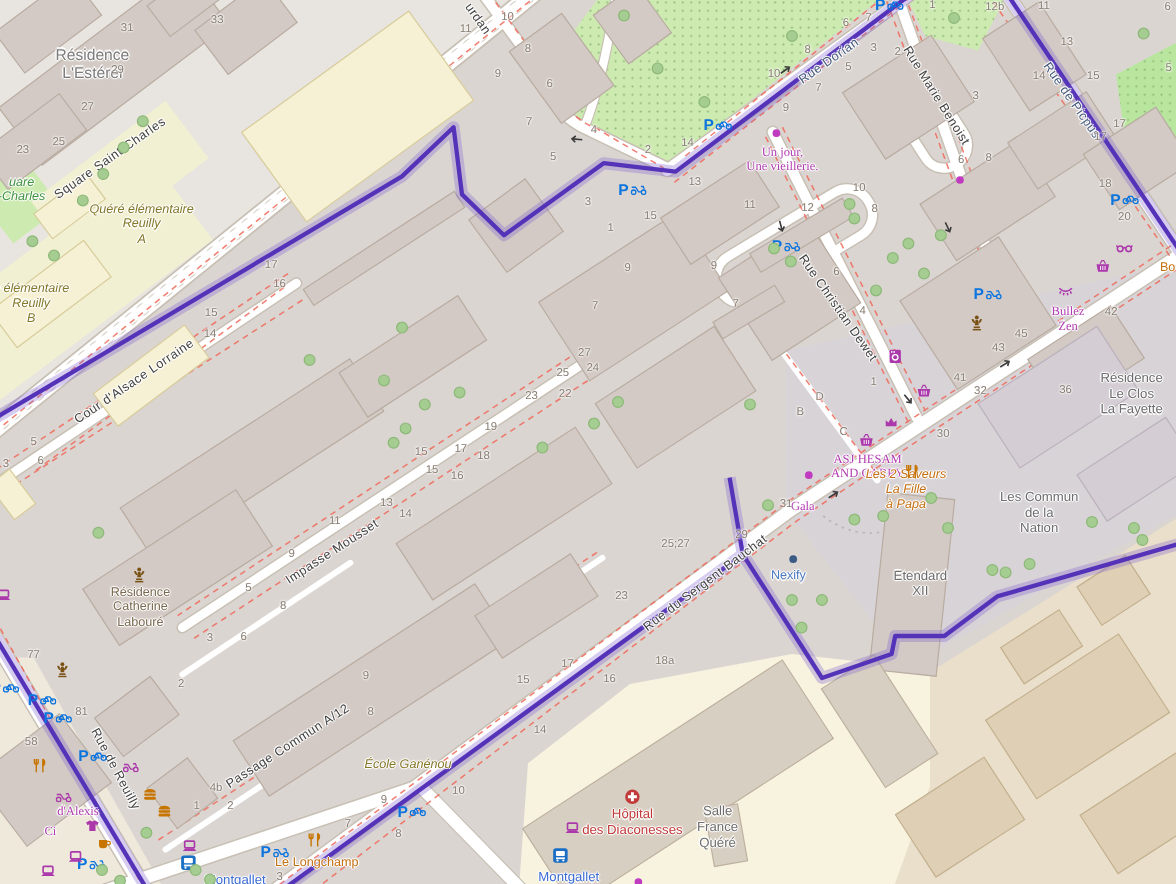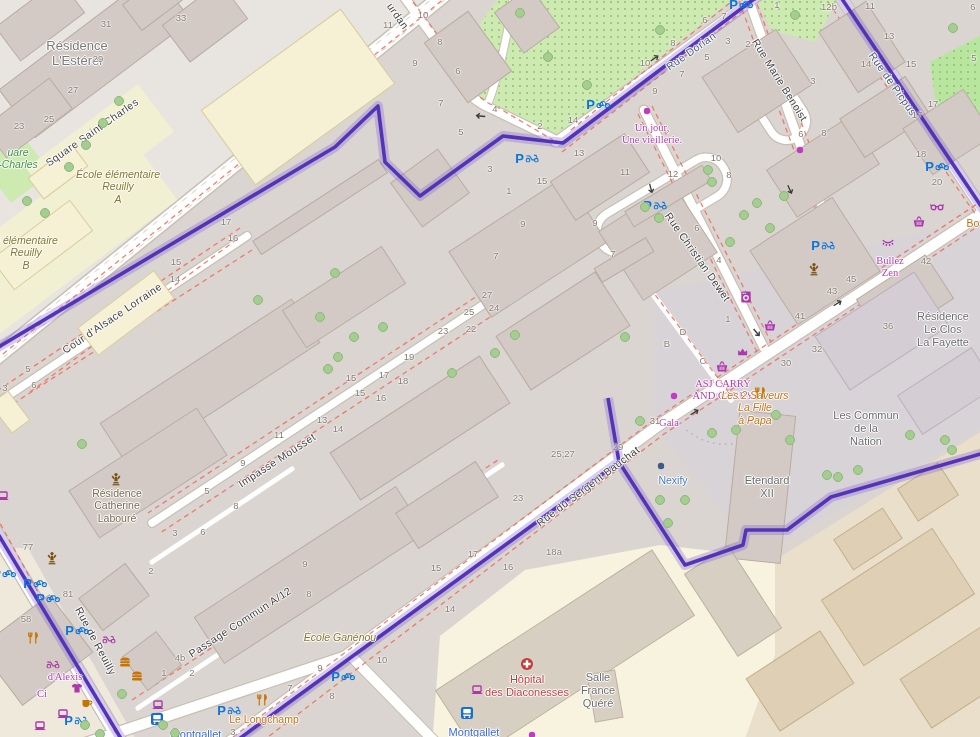--- a/index.html
+++ b/index.html
@@ -15,21 +15,21 @@
   .school{font-size:10.5px;font-style:italic;color:#85782a;}
   .school-lg{font-size:13.5px;font-style:italic;color:#8b7d1a;}
   .park{font-size:10.5px;font-style:italic;color:#3f923f;}
   .place{font-size:13px;color:#7b7b7b;}
   .place-sm{font-size:11px;color:#6d6d6d;}
   .residence-brown{font-size:10.5px;color:#7a6a50;}
   .shop{font-size:10.5px;color:#b23cb2;font-family:Liberation Serif, serif;}
   .food{font-size:10.5px;color:#c57012;}
   .metro{font-size:11px;color:#3b6cd4;}
   .hospital{font-size:11px;color:#c23b3b;}
-  .office-blue{font-size:10.5px;color:#4a7ac0;margin-left:16px;}
+  .office-blue{font-size:10.5px;color:#4a7ac0;}
   .hn{position:absolute;font-size:9.5px;color:#877c71;transform:translate(-50%,-50%);
       text-shadow:0 0 2px #fff,0 0 2px #fff,0 0 2px #fff;white-space:nowrap;}
   .poi{position:absolute;transform:translate(-50%,-50%);line-height:0;display:flex;
        align-items:center;gap:1px;}
   .poi b{font-size:13px;font-weight:bold;line-height:1;font-family:"Liberation Sans",sans-serif;}
   .c-parking{color:#0b74de;} .c-shop{color:#ac39ac;} .c-food{color:#c77400;}
   .c-memorial{color:#7a5215;} .c-transit{color:#1a6fc4;} .c-hospital{color:#c23b3b;}
   .c-arrow{color:#3c3c3c;} .c-dotm{color:#c13bc1;} .c-dotn{color:#3b5a86;}
   .tree{position:absolute;width:8px;height:8px;border-radius:50%;background:#a5cc91;
         border:1px solid #8cb878;transform:translate(-50%,-50%);}
@@ -199,21 +199,21 @@
         <div>L'Estérel</div>
       </div>
       <div class="lbl street" style="left: 92px; top: 132px; transform: translate(-50%, -50%) rotate(-35deg);">
         <div>Square Saint-Charles</div>
       </div>
       <div class="lbl park" style="left: 18px; top: 158px; transform: translate(-50%, -50%) rotate(0deg);">
         <div>uare</div>
         <div>-Charles</div>
       </div>
       <div class="lbl school" style="left: 118px; top: 187px; transform: translate(-50%, -50%) rotate(0deg);">
-        <div>École élémentaire</div>
+        <div>Quéré élémentaire</div>
         <div>Reuilly</div>
         <div>A</div>
       </div>
       <div class="lbl school" style="left: 26px; top: 253px; transform: translate(-50%, -50%) rotate(0deg);">
         <div>e élémentaire</div>
         <div>Reuilly</div>
         <div>B</div>
       </div>
       <div class="lbl street" style="left: 112px; top: 318px; transform: translate(-50%, -50%) rotate(-34deg);">
         <div>Cour d'Alsace Lorraine</div>
@@ -276,21 +276,21 @@
       </div>
       <div class="lbl place-sm" style="left: 943px; top: 329px; transform: translate(-50%, -50%) rotate(0deg);">
         <div>Résidence</div>
         <div>Le Clos</div>
         <div>La Fayette</div>
       </div>
       <div class="lbl shop" style="left: 669px; top: 423px; transform: translate(-50%, -50%) rotate(0deg);">
         <div>Gala</div>
       </div>
       <div class="lbl shop" style="left: 723px; top: 390px; transform: translate(-50%, -50%) rotate(0deg);">
-        <div>ASJ CARRY</div>
+        <div>ASJ HESAM</div>
         <div>AND CARRY</div>
       </div>
       <div class="lbl food" style="left: 755px; top: 408px; transform: translate(-50%, -50%) rotate(0deg); font-style: italic;">
         <div>Les 2 Saveurs</div>
         <div>La Fille</div>
         <div>à Papa</div>
       </div>
       <div class="lbl shop" style="left: 890px; top: 267px; transform: translate(-50%, -50%) rotate(0deg);">
         <div>Bullez</div>
         <div>Zen</div>
@@ -378,21 +378,21 @@
       <span class="hn" style="left: 496px; top: 255px;">7</span>
       <span class="hn" style="left: 719px; top: 259px;">4</span>
       <span class="hn" style="left: 728px; top: 318px;">1</span>
       <span class="hn" style="left: 683px; top: 331px;">D</span>
       <span class="hn" style="left: 667px; top: 343px;">B</span>
       <span class="hn" style="left: 703px; top: 360px;">C</span>
       <span class="hn" style="left: 800px; top: 315px;">41</span>
       <span class="hn" style="left: 832px; top: 290px;">43</span>
       <span class="hn" style="left: 851px; top: 278px;">45</span>
       <span class="hn" style="left: 786px; top: 362px;">30</span>
-      <span class="hn" style="left: 817px; top: 348px;">32</span>
+      <span class="hn" style="left: 817px; top: 326px;">32</span>
       <span class="hn" style="left: 888px; top: 325px;">36</span>
       <span class="hn" style="left: 824px; top: 132px;">8</span>
       <span class="hn" style="left: 801px; top: 133px;">6</span>
       <span class="hn" style="left: 655px; top: 420px;">31</span>
       <span class="hn" style="left: 618px; top: 446px;">29</span>
       <span class="hn" style="left: 563px; top: 453px;">25;27</span>
       <span class="hn" style="left: 518px; top: 497px;">23</span>
       <span class="hn" style="left: 554px; top: 551px;">18a</span>
       <span class="hn" style="left: 473px; top: 553px;">17</span>
       <span class="hn" style="left: 508px; top: 566px;">16</span>

